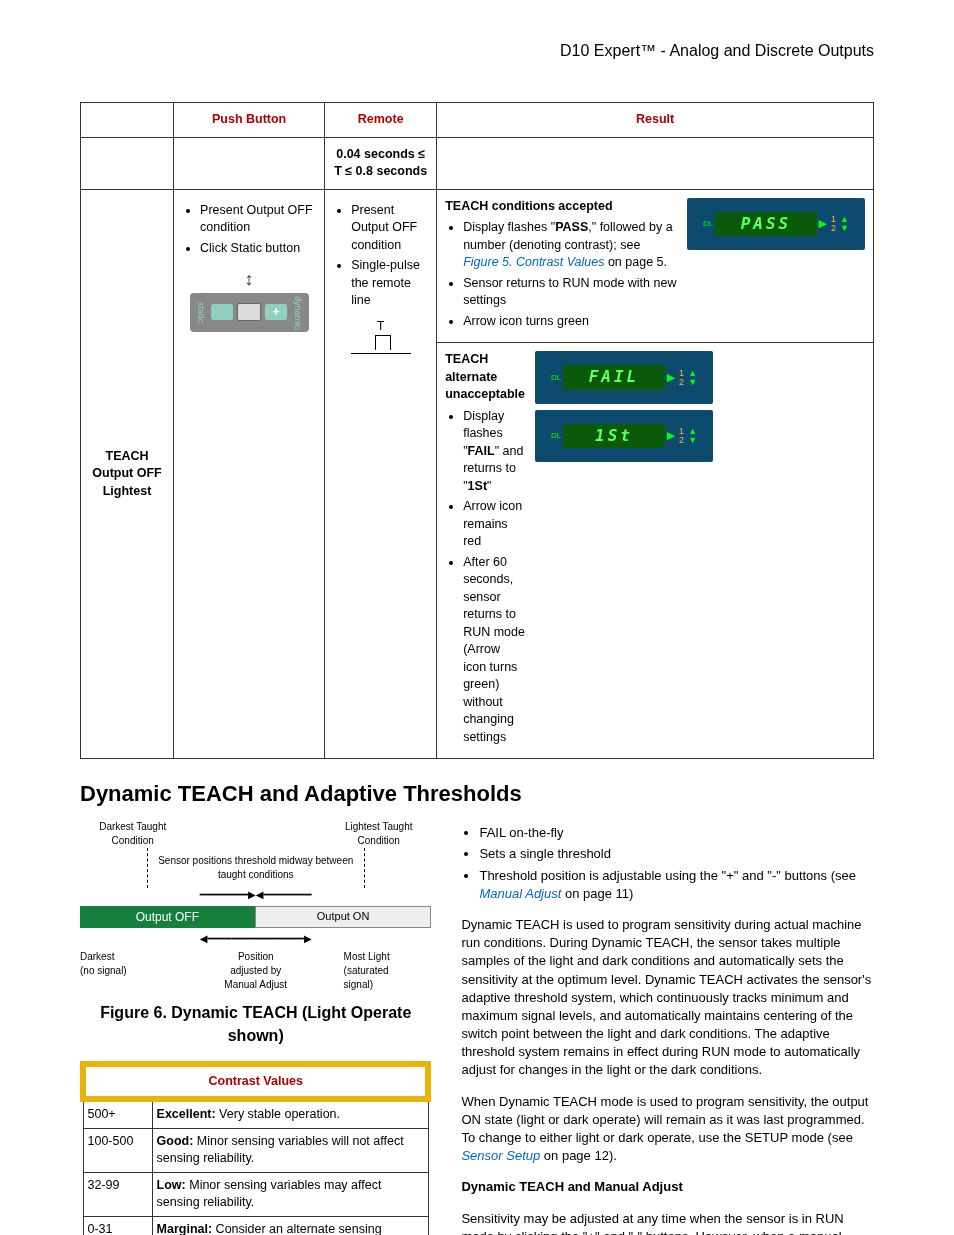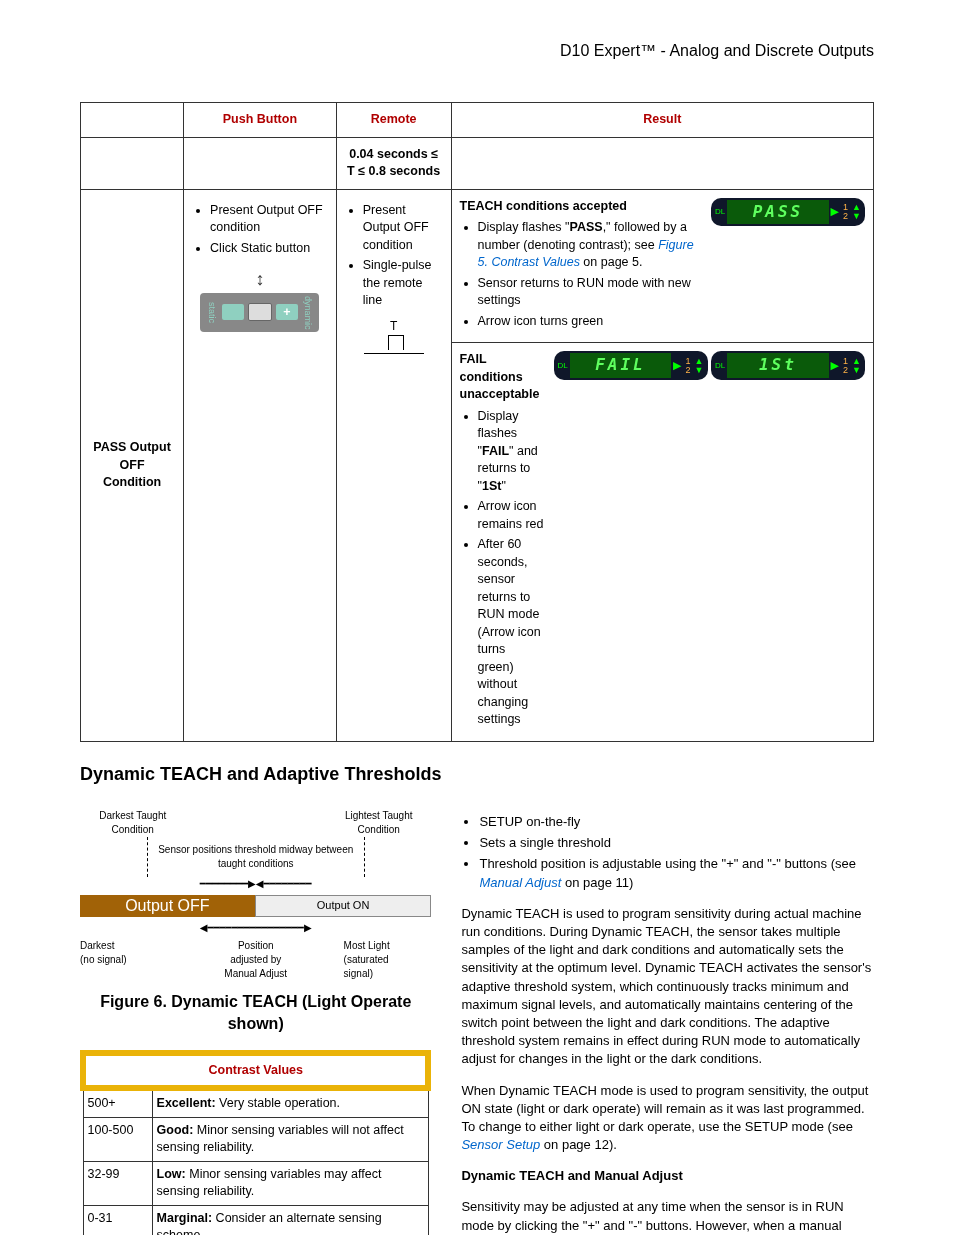--- a/index.html
+++ b/index.html
@@ -45,24 +45,24 @@
   ul.inner {
     margin: 4px 0 4px 0;
     padding-left: 18px;
   }
   ul.inner li {
     margin-bottom: 3px;
   }
   .bold { font-weight: bold; }
   .link { color: #0066cc; font-style: italic; }
   h2.section {
-    font-size: 18px;
+    font-size: 22px;
     font-weight: bold;
     margin-top: 10px;
-    margin-bottom: 22px;
+    margin-bottom: 10px;
   }
   .two-col {
     display: flex;
     gap: 30px;
   }
   .left-col { width: 46%; }
   .right-col { width: 54%; }
   .figcaption {
     text-align: center;
     font-weight: bold;
@@ -80,24 +80,24 @@
     text-align: center;
     font-weight: bold;
     color: #b00000;
   }
   table.contrast td {
     border: 1px solid #333;
     padding: 4px;
     vertical-align: top;
   }
   .lcd-display {
-    background: #0f172a;
-    border-radius: 10px;
+    background: #0c4a6e;
+    border-radius: 2px;
     display: inline-block;
-    padding: 2px;
+    padding: 14px;
     margin-bottom: 6px;
     width: 150px;
   }
   .lcd-inner {
     display: flex;
     align-items: center;
   }
   .lcd-dl {
     color: #0f0;
     font-size: 8px;
@@ -151,27 +151,27 @@
     justify-content: space-between;
     text-align: center;
   }
   .diagram-bar {
     display: flex;
     width: 100%;
     height: 22px;
     margin: 4px 0;
   }
   .bar-off {
-    background: #a16207;
+    background: #15803d;
     color: #fff;
     flex: 1;
     display: flex;
     align-items: center;
     justify-content: center;
-    font-size: 16px;
+    font-size: 12px;
   }
   .bar-on {
     background: #eee;
     flex: 1;
     display: flex;
     align-items: center;
     justify-content: center;
     font-size: 11px;
     border: 1px solid #888;
   }
@@ -242,21 +242,21 @@
     <th>Remote</th>
     <th>Result</th>
   </tr>
   <tr>
     <td style="border-top:none;border-bottom:none;"></td>
     <td style="border-top:none;"></td>
     <td class="subheader">0.04 seconds ≤ T ≤ 0.8 seconds</td>
     <td style="border-top:none;"></td>
   </tr>
   <tr>
-    <td rowspan="2" class="row-label">PASS Output OFF Condition</td>
+    <td rowspan="2" class="row-label">TEACH Output OFF Lightest</td>
     <td rowspan="2">
       <ul class="inner">
         <li>Present Output OFF condition</li>
         <li>Click Static button</li>
       </ul>
       <div class="button-diagram">
         <div style="font-size:18px;color:#333;">↕</div>
         <div class="btn-row">
           <span class="vert-text">static</span>
           <span class="btn btn-minus"></span>
@@ -297,21 +297,21 @@
             </div>
           </div>
         </div>
       </div>
     </td>
   </tr>
   <tr>
     <td>
       <div class="result-block">
         <div class="result-text">
-          <div class="bold">FAIL conditions unacceptable</div>
+          <div class="bold">TEACH alternate unacceptable</div>
           <ul class="inner">
             <li><span>Display flashes "</span><span class="bold">FAIL</span><span>" and returns to "</span><span class="bold">1St</span><span>"</span></li>
             <li>Arrow icon remains red</li>
             <li>After 60 seconds, sensor returns to RUN mode (Arrow icon turns green) without changing settings</li>
           </ul>
         </div>
         <div class="result-imgs">
           <div class="lcd-display">
             <div class="lcd-inner">
               <span class="lcd-dl">DL</span>
@@ -398,21 +398,21 @@
         <td>0-31</td>
         <td><span class="bold">Marginal:</span><span> Consider an alternate sensing scheme.</span></td>
       </tr>
     </tbody>
       </table>
     <div class="figcaption">Figure 7. Dynamic Contrast Values</div>
   </div>
 
   <div class="right-col">
     <ul class="inner">
-      <li>SETUP on-the-fly</li>
+      <li>FAIL on-the-fly</li>
       <li>Sets a single threshold</li>
       <li><span>Threshold position is adjustable using the "+" and "-" buttons (see </span><span class="link">Manual Adjust</span><span> on page 11)</span></li>
     </ul>
     <p>Dynamic TEACH is used to program sensitivity during actual machine run conditions. During Dynamic TEACH, the sensor takes multiple samples of the light and dark conditions and automatically sets the sensitivity at the optimum level. Dynamic TEACH activates the sensor's adaptive threshold system, which continuously tracks minimum and maximum signal levels, and automatically maintains centering of the switch point between the light and dark conditions. The adaptive threshold system remains in effect during RUN mode to automatically adjust for changes in the light or the dark conditions.</p>
     <p><span>When Dynamic TEACH mode is used to program sensitivity, the output ON state (light or dark operate) will remain as it was last programmed. To change to either light or dark operate, use the SETUP mode (see </span><span class="link">Sensor Setup</span><span> on page 12).</span></p>
     <div class="bold">Dynamic TEACH and Manual Adjust</div>
     <p>Sensitivity may be adjusted at any time when the sensor is in RUN mode by clicking the "+" and "-" buttons. However, when a manual adjustment is made, the adaptive threshold system is disabled (cancelled).</p>
   </div>
 </div>
 

